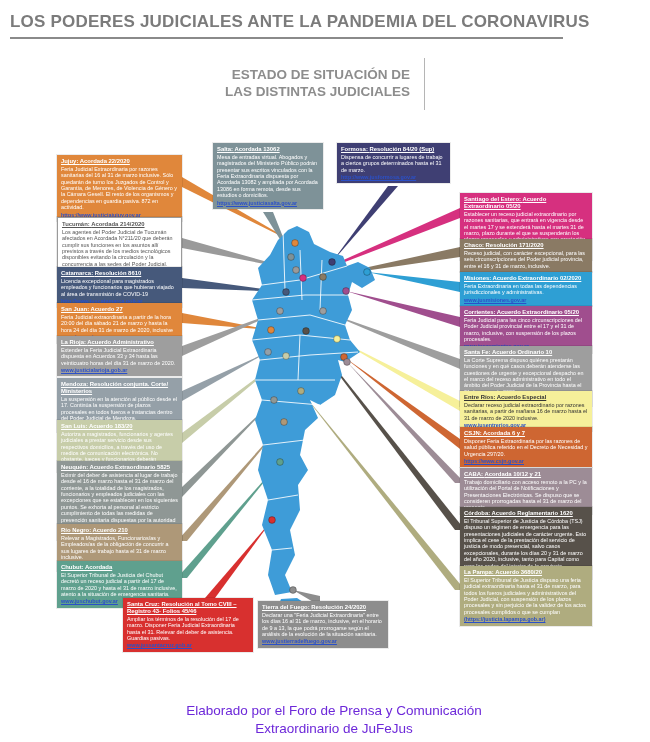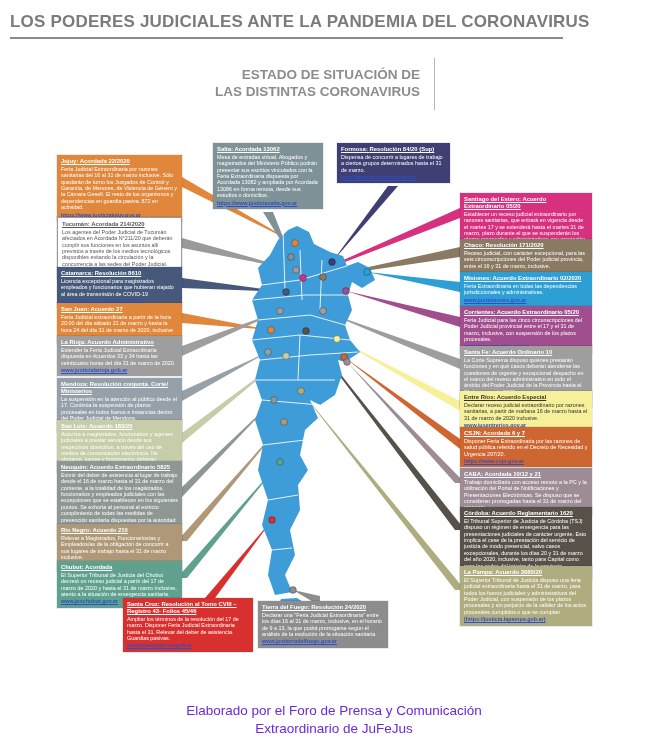--- a/index.html
+++ b/index.html
@@ -58,21 +58,21 @@
 </head>
 <body>
 
 <div class="page">
 
   <div class="title">LOS PODERES JUDICIALES ANTE LA PANDEMIA DEL CORONAVIRUS</div>
 
   <div class="subtitle-row">
     <div class="subtitle-lines">
       <div>ESTADO DE SITUACIÓN DE</div>
-      <div>LAS DISTINTAS CORONAVIRUS</div>
+      <div>LAS DISTINTAS JUDICIALES</div>
     </div>
     <div class="subtitle-divider"></div>
   </div>
 
   <div class="stage">
     <svg class="maplayer" viewBox="0 0 650 742">
       <g id="wedges">
           <polygon points="182,177 182,187 295,243" fill="#e0873b"></polygon>
           <polygon points="263,212 273,212 291,257" fill="#7e9298"></polygon>
           <polygon points="388,186 398,186 332,262" fill="#3f3f73"></polygon>

